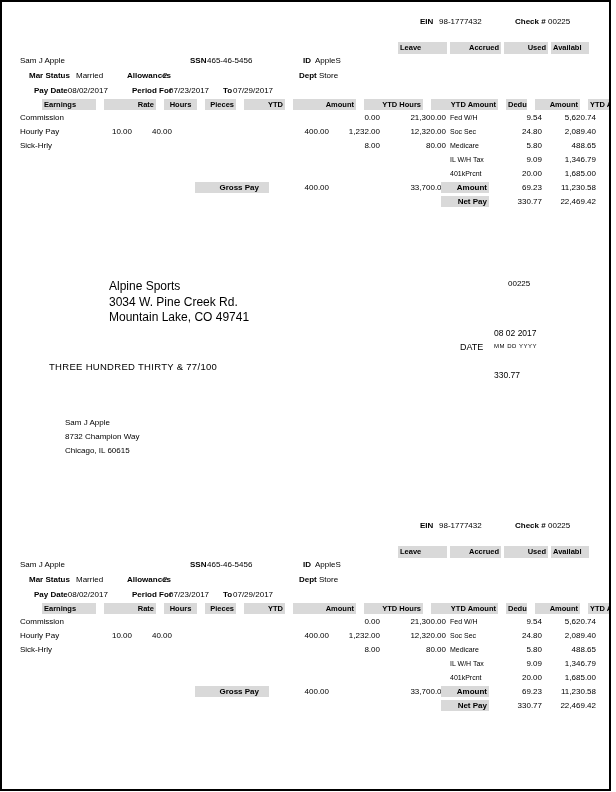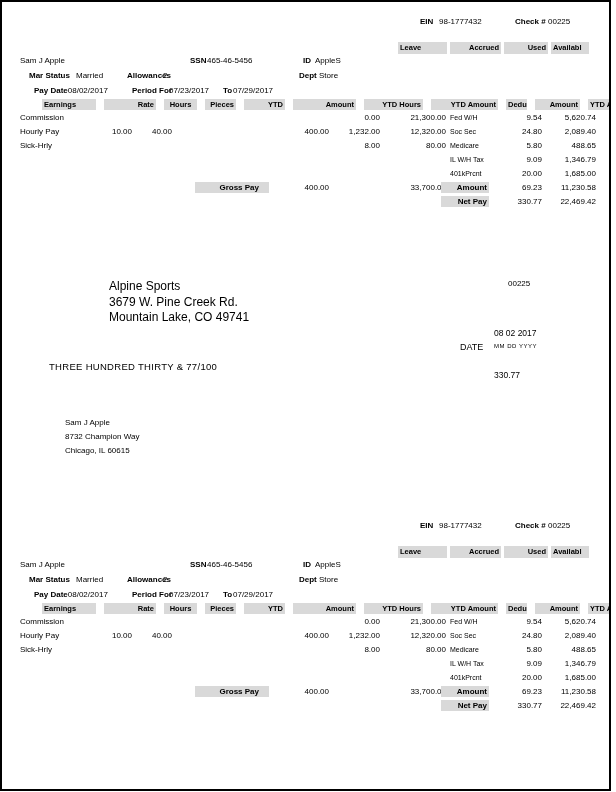--- a/index.html
+++ b/index.html
@@ -191,21 +191,21 @@
 
   <div class="row r7">
     <span class="dtot-cell">Net Pay</span>
     <span class="c c-damt">330.77</span>
     <span class="c c-dytd">22,469.42</span>
   </div>
 </div>
 
   <div class="abs co">
     <div>Alpine Sports</div>
-    <div>3679 W. Pine Creek Rd.</div>
+    <div>3034 W. Pine Creek Rd.</div>
     <div>Mountain Lake, CO  49741</div>
   </div>
   <div class="abs chknum2">00225</div>
 
   <div class="abs dateval">08 02 2017</div>
   <div class="abs datelbl">DATE</div>
   <div class="abs datefmt">MM DD  YYYY</div>
 
   <div class="abs words">THREE HUNDRED THIRTY &amp; 77/100</div>
   <div class="abs amtnum">330.77</div>

